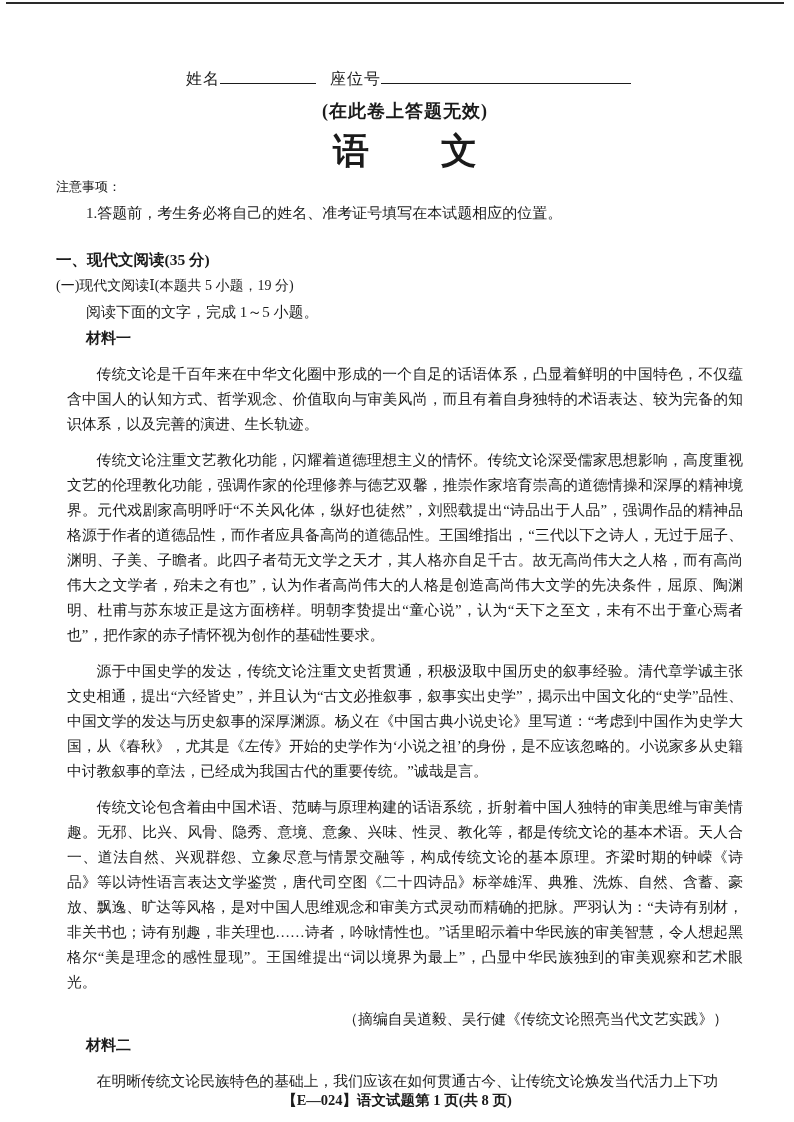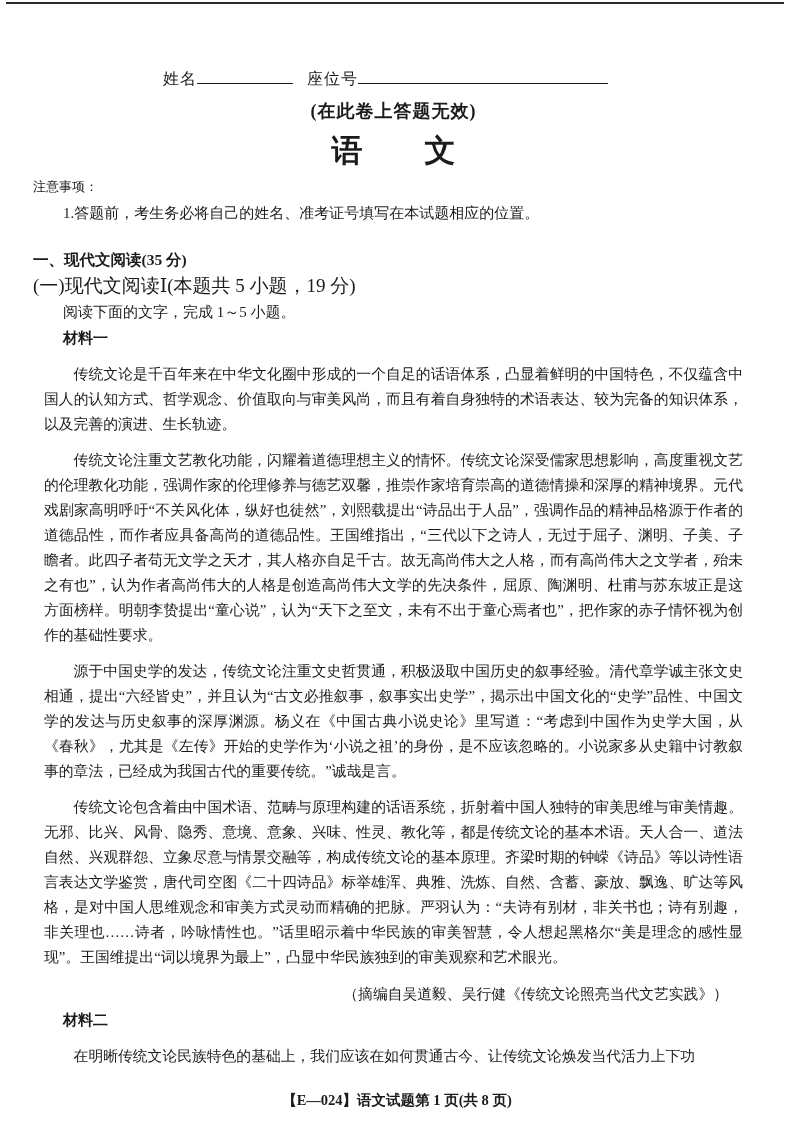--- a/index.html
+++ b/index.html
@@ -9,21 +9,21 @@
   }
   .page {
     position: relative;
     width: 794px;
     height: 1122px;
     margin: 0 auto;
     background: #ffffff;
     color: #1b1b1b;
     font-family: "Liberation Serif", "DejaVu Serif", serif;
     box-sizing: border-box;
-    padding: 66px 40px 0 33px;
+    padding: 66px 40px 0 56px;
     overflow: hidden;
   }
   .edge-line {
     position: absolute;
     top: 2px;
     left: 6px;
     right: 10px;
     height: 2px;
     background: #2a2a2a;
   }
@@ -44,21 +44,21 @@
   .invalid-notice {
     text-align: center;
     font-weight: 700;
     font-size: 18px;
     margin-top: 9px;
     letter-spacing: 1px;
   }
   .main-title {
     text-align: center;
     font-weight: 700;
-    font-size: 31px;
+    font-size: 36px;
     line-height: 44px;
     margin-top: 6px;
   }
   .exam-info {
     margin-top: 16px;
     font-size: 15px;
     text-indent: 2em;
     line-height: 26px;
   }
   .notes-heading {
@@ -70,21 +70,21 @@
     line-height: 27px;
     text-indent: 2em;
   }
   .section-heading {
     margin-top: 20px;
     font-weight: 700;
     font-size: 15.5px;
     line-height: 26px;
   }
   .subsection-heading {
-    font-size: 19px;
+    font-size: 14px;
     line-height: 26px;
   }
   .instruction {
     font-size: 15px;
     line-height: 26px;
     text-indent: 2em;
   }
   .material-label {
     font-weight: 700;
     font-size: 15px;

